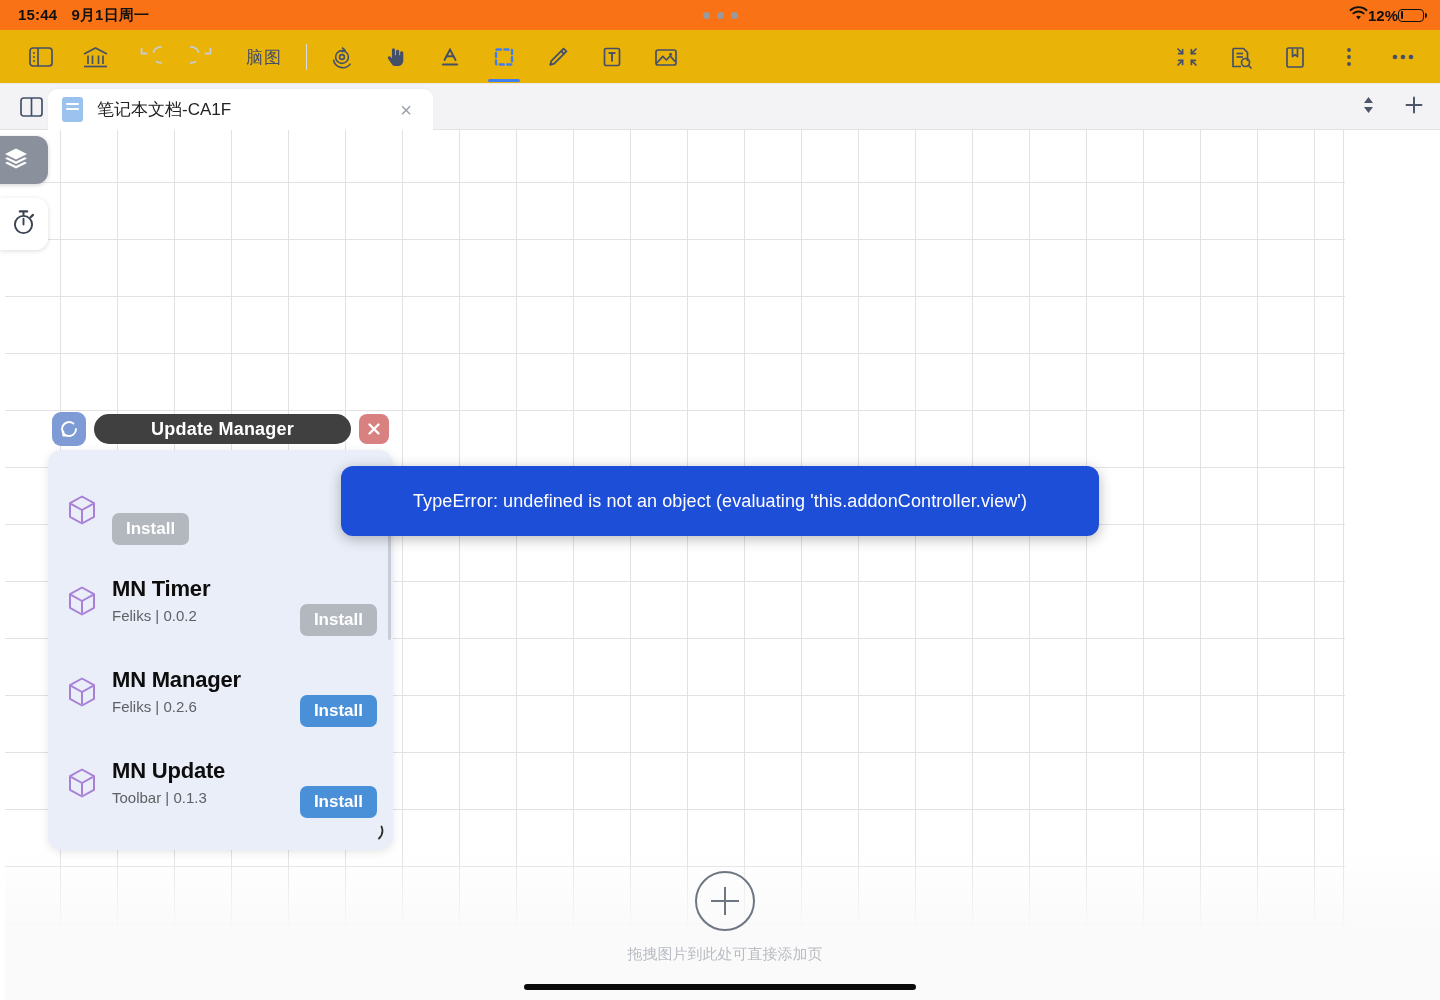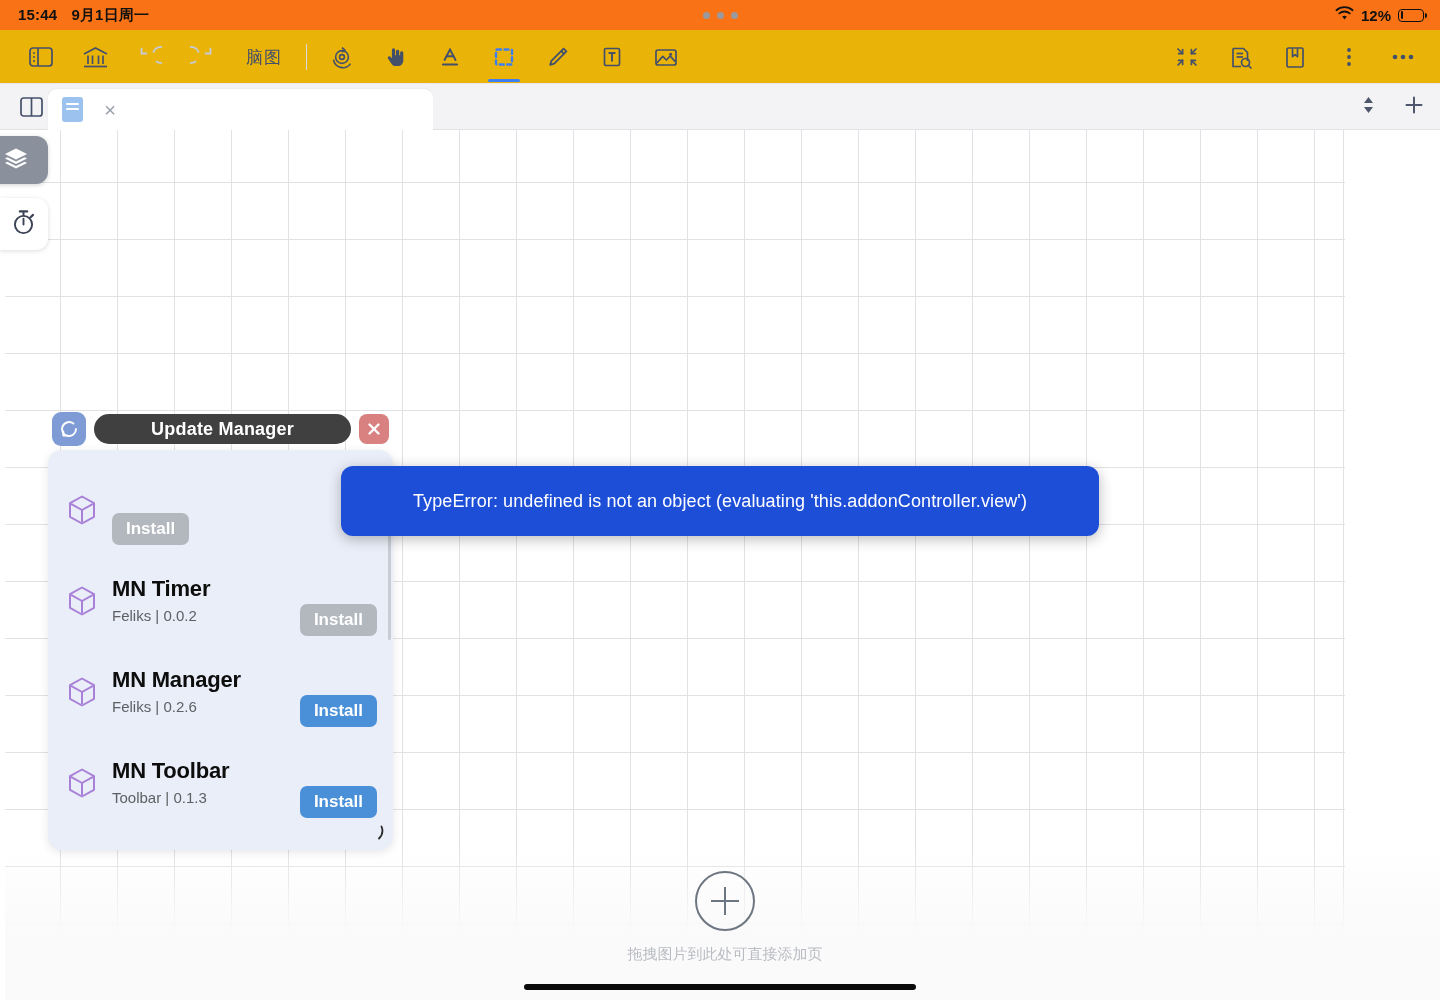--- a/index.html
+++ b/index.html
@@ -15,21 +15,21 @@
   .statusbar{
     position:absolute; top:0; left:0; width:1440px; height:30px;
     display:flex; align-items:center; z-index:60;
     background:#f97316;
   }
   .sb-left{ position:absolute; left:18px; display:flex; align-items:baseline; gap:14px;
     font-size:15px; font-weight:600; color:#111; letter-spacing:.2px; }
   .sb-dots{ position:absolute; left:0; width:1440px; text-align:center; display:flex;
     justify-content:center; gap:7px; }
   .sb-dots i{ width:7px;height:7px;border-radius:50%;background:#9a9a9e;display:block; }
-  .sb-right{ position:absolute; right:16px; display:flex; align-items:center; gap:7px;
+  .sb-right{ position:absolute; right:16px; display:flex; align-items:center; 
     font-size:15px; font-weight:600; color:#111; }
   .batt{ width:26px; height:13px; border:1.6px solid #111; border-radius:4px;
     position:relative; display:inline-block; }
   .batt::after{ content:""; position:absolute; right:-4px; top:3.2px; width:2.4px; height:5px;
     background:#111; border-radius:0 2px 2px 0; }
   .batt i{ position:absolute; left:1.6px; top:1.6px; bottom:1.6px; width:12%;
     background:#111; border-radius:1.5px; display:block; }
 
   
   .toolbar{
@@ -361,20 +361,21 @@
 <div class="tabbar">
   <div class="tabbar-sidebar">
     <svg width="25" height="22" viewBox="0 0 25 22" fill="none" stroke="currentColor" stroke-width="1.7">
       <rect x="2" y="2" width="21" height="18" rx="2.6"></rect>
         <line x1="12.5" y1="2" x2="12.5" y2="20"></line>
     </svg>
   </div>
 
   <div class="tab">
     <span class="tab-ico"></span>
+    <span class="tab-title">笔记本文档-CA1F</span>
     <span class="tab-close">×</span>
   </div>
 
   <div class="tabbar-right">
     <span>
       <svg width="15" height="20" viewBox="0 0 15 20" fill="currentColor">
         <polygon points="7.5,2 12,8 3,8"></polygon>
           <polygon points="7.5,18 12,12 3,12"></polygon>
       </svg>
     </span>
@@ -483,21 +484,21 @@
     <div class="um-row">
       <span class="um-ico">
         <svg width="40" height="40" viewBox="0 0 40 40" fill="none" stroke="currentColor" stroke-width="2">
           <polygon points="20,6.5 32,13.2 32,26.8 20,33.5 8,26.8 8,13.2" stroke-linejoin="round"></polygon>
           <path d="M20 20 L20 32"></path>
             <path d="M20 20 L9 13.8"></path>
             <path d="M20 20 L31 13.8"></path>
         </svg>
       </span>
       <div class="um-meta">
-        <div class="um-name">MN Toolbar</div>
+        <div class="um-name">MN Update</div>
         <div class="um-sub">Toolbar | 0.1.3</div>
       </div>
       <div class="um-install">Install</div>
     </div>
 
     <div class="um-row clipped">
       
       
     </div>
 

